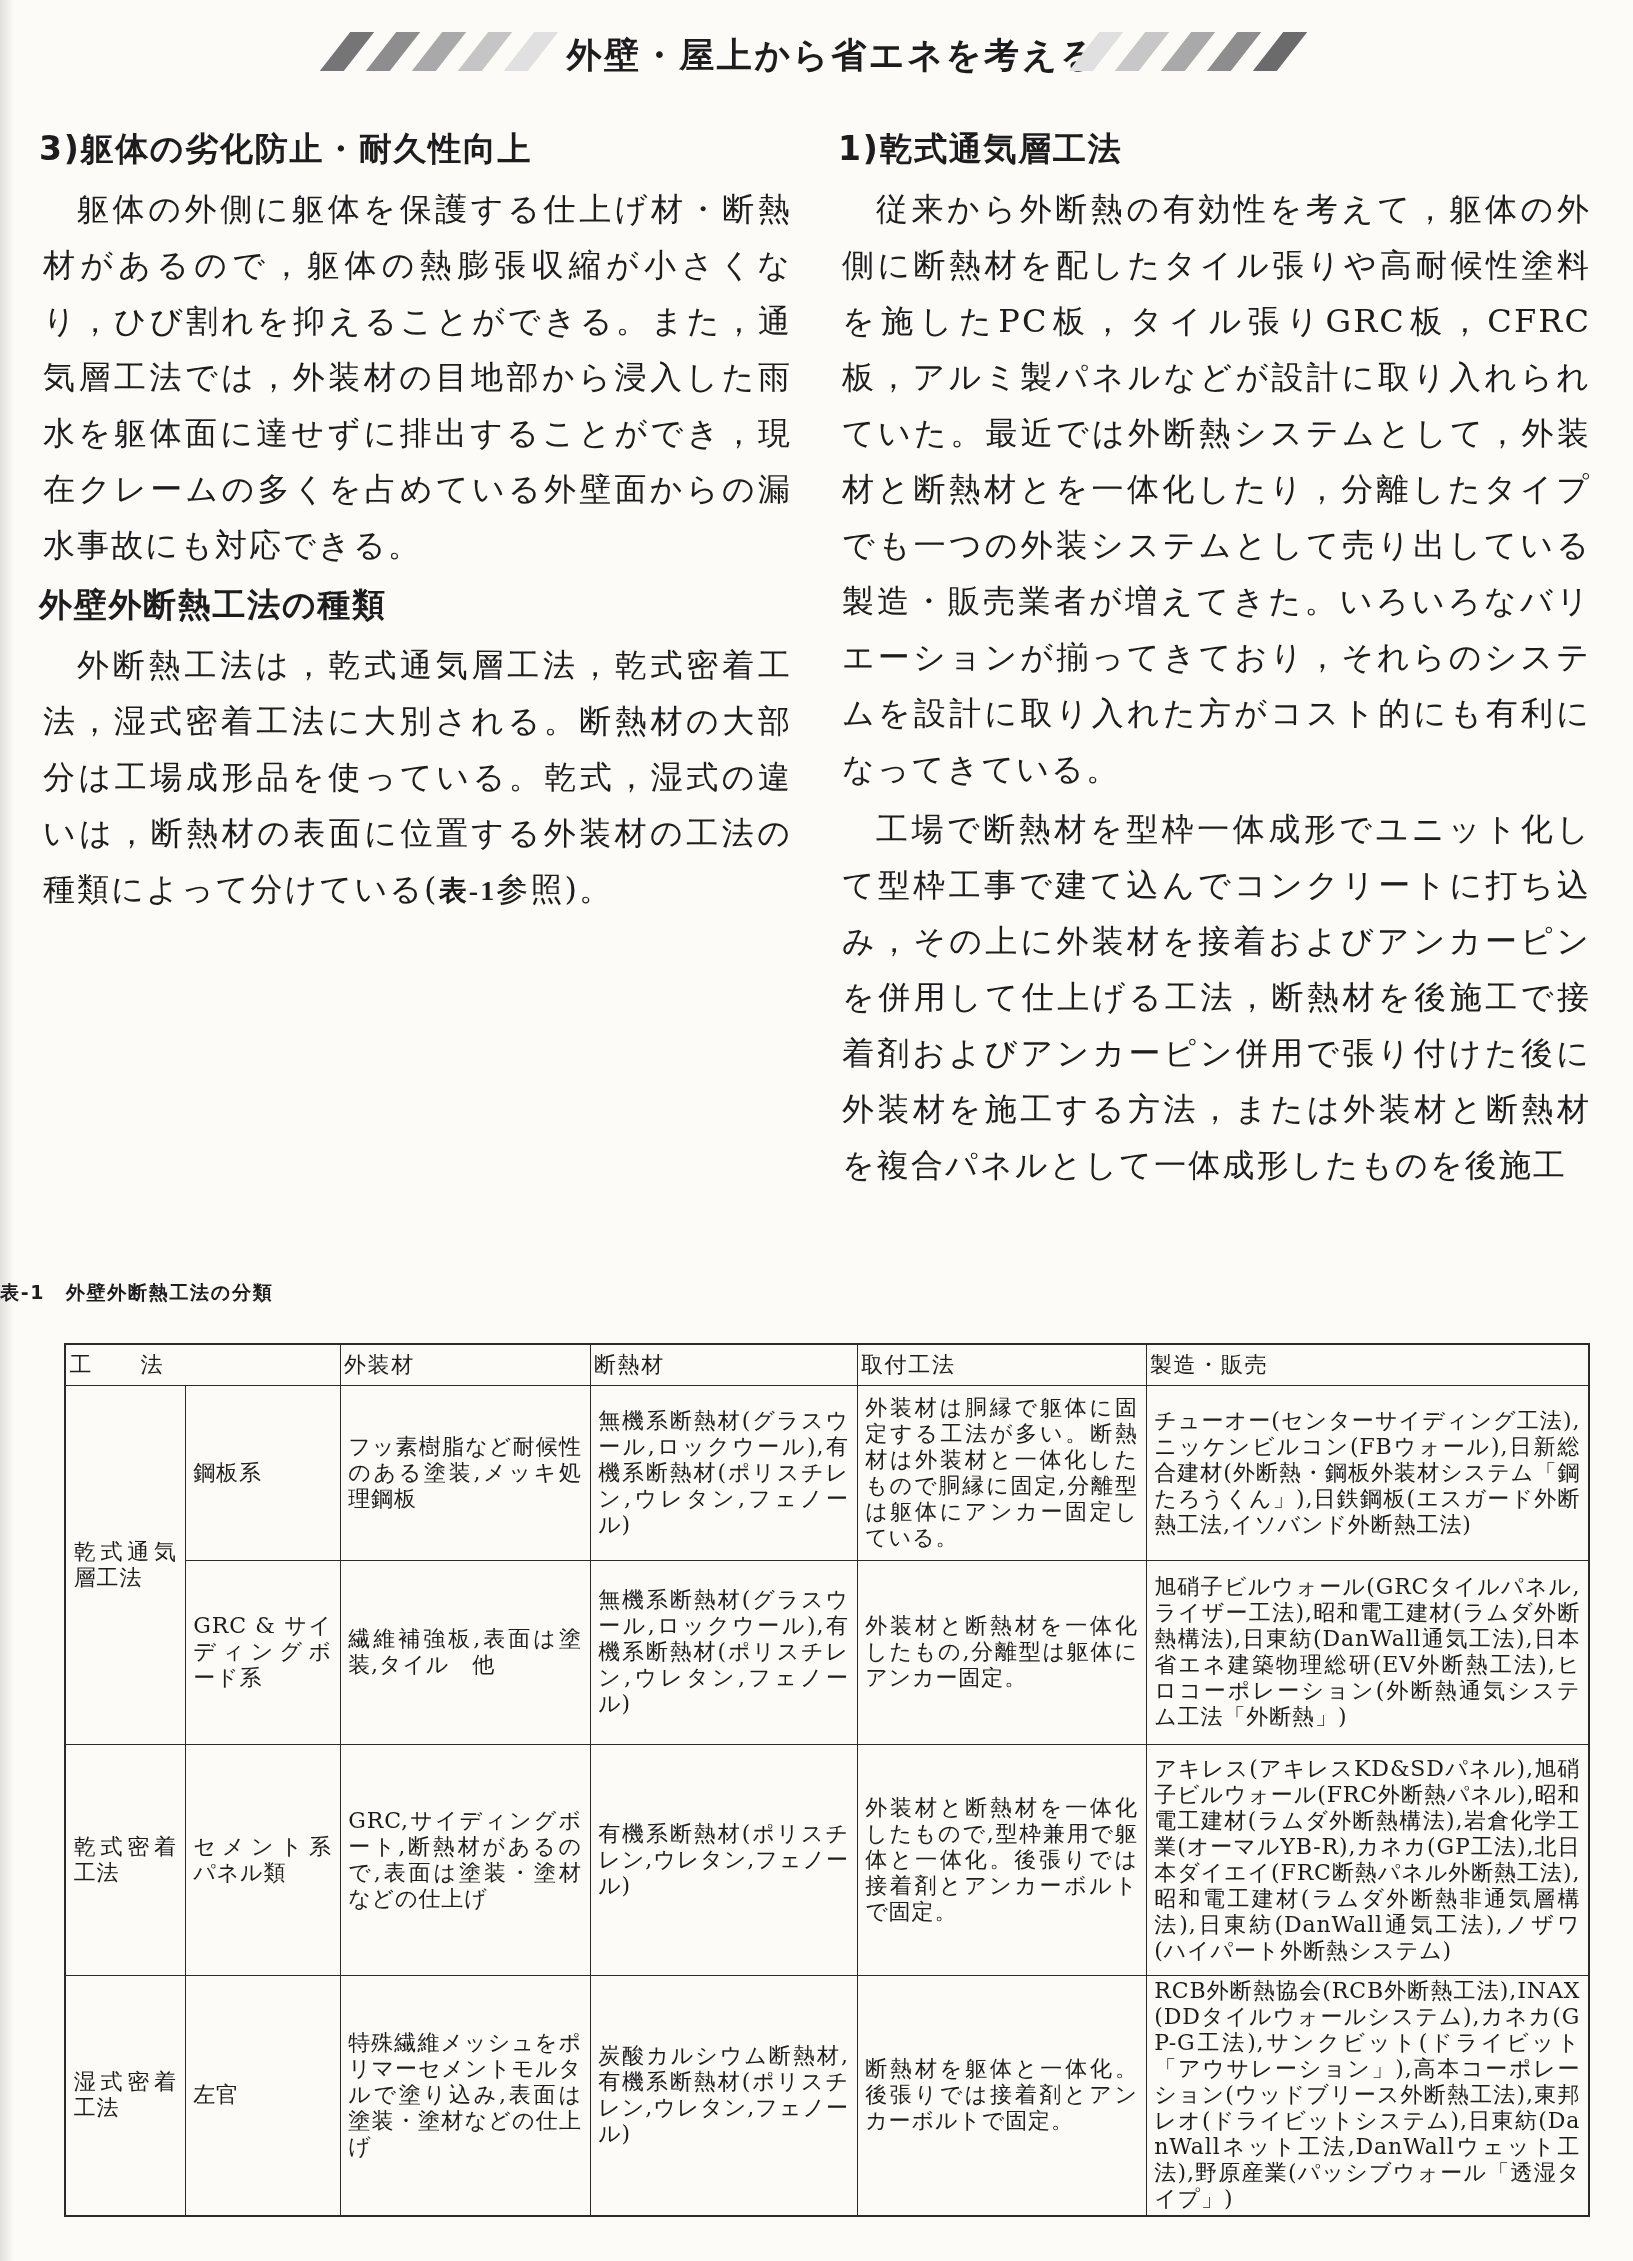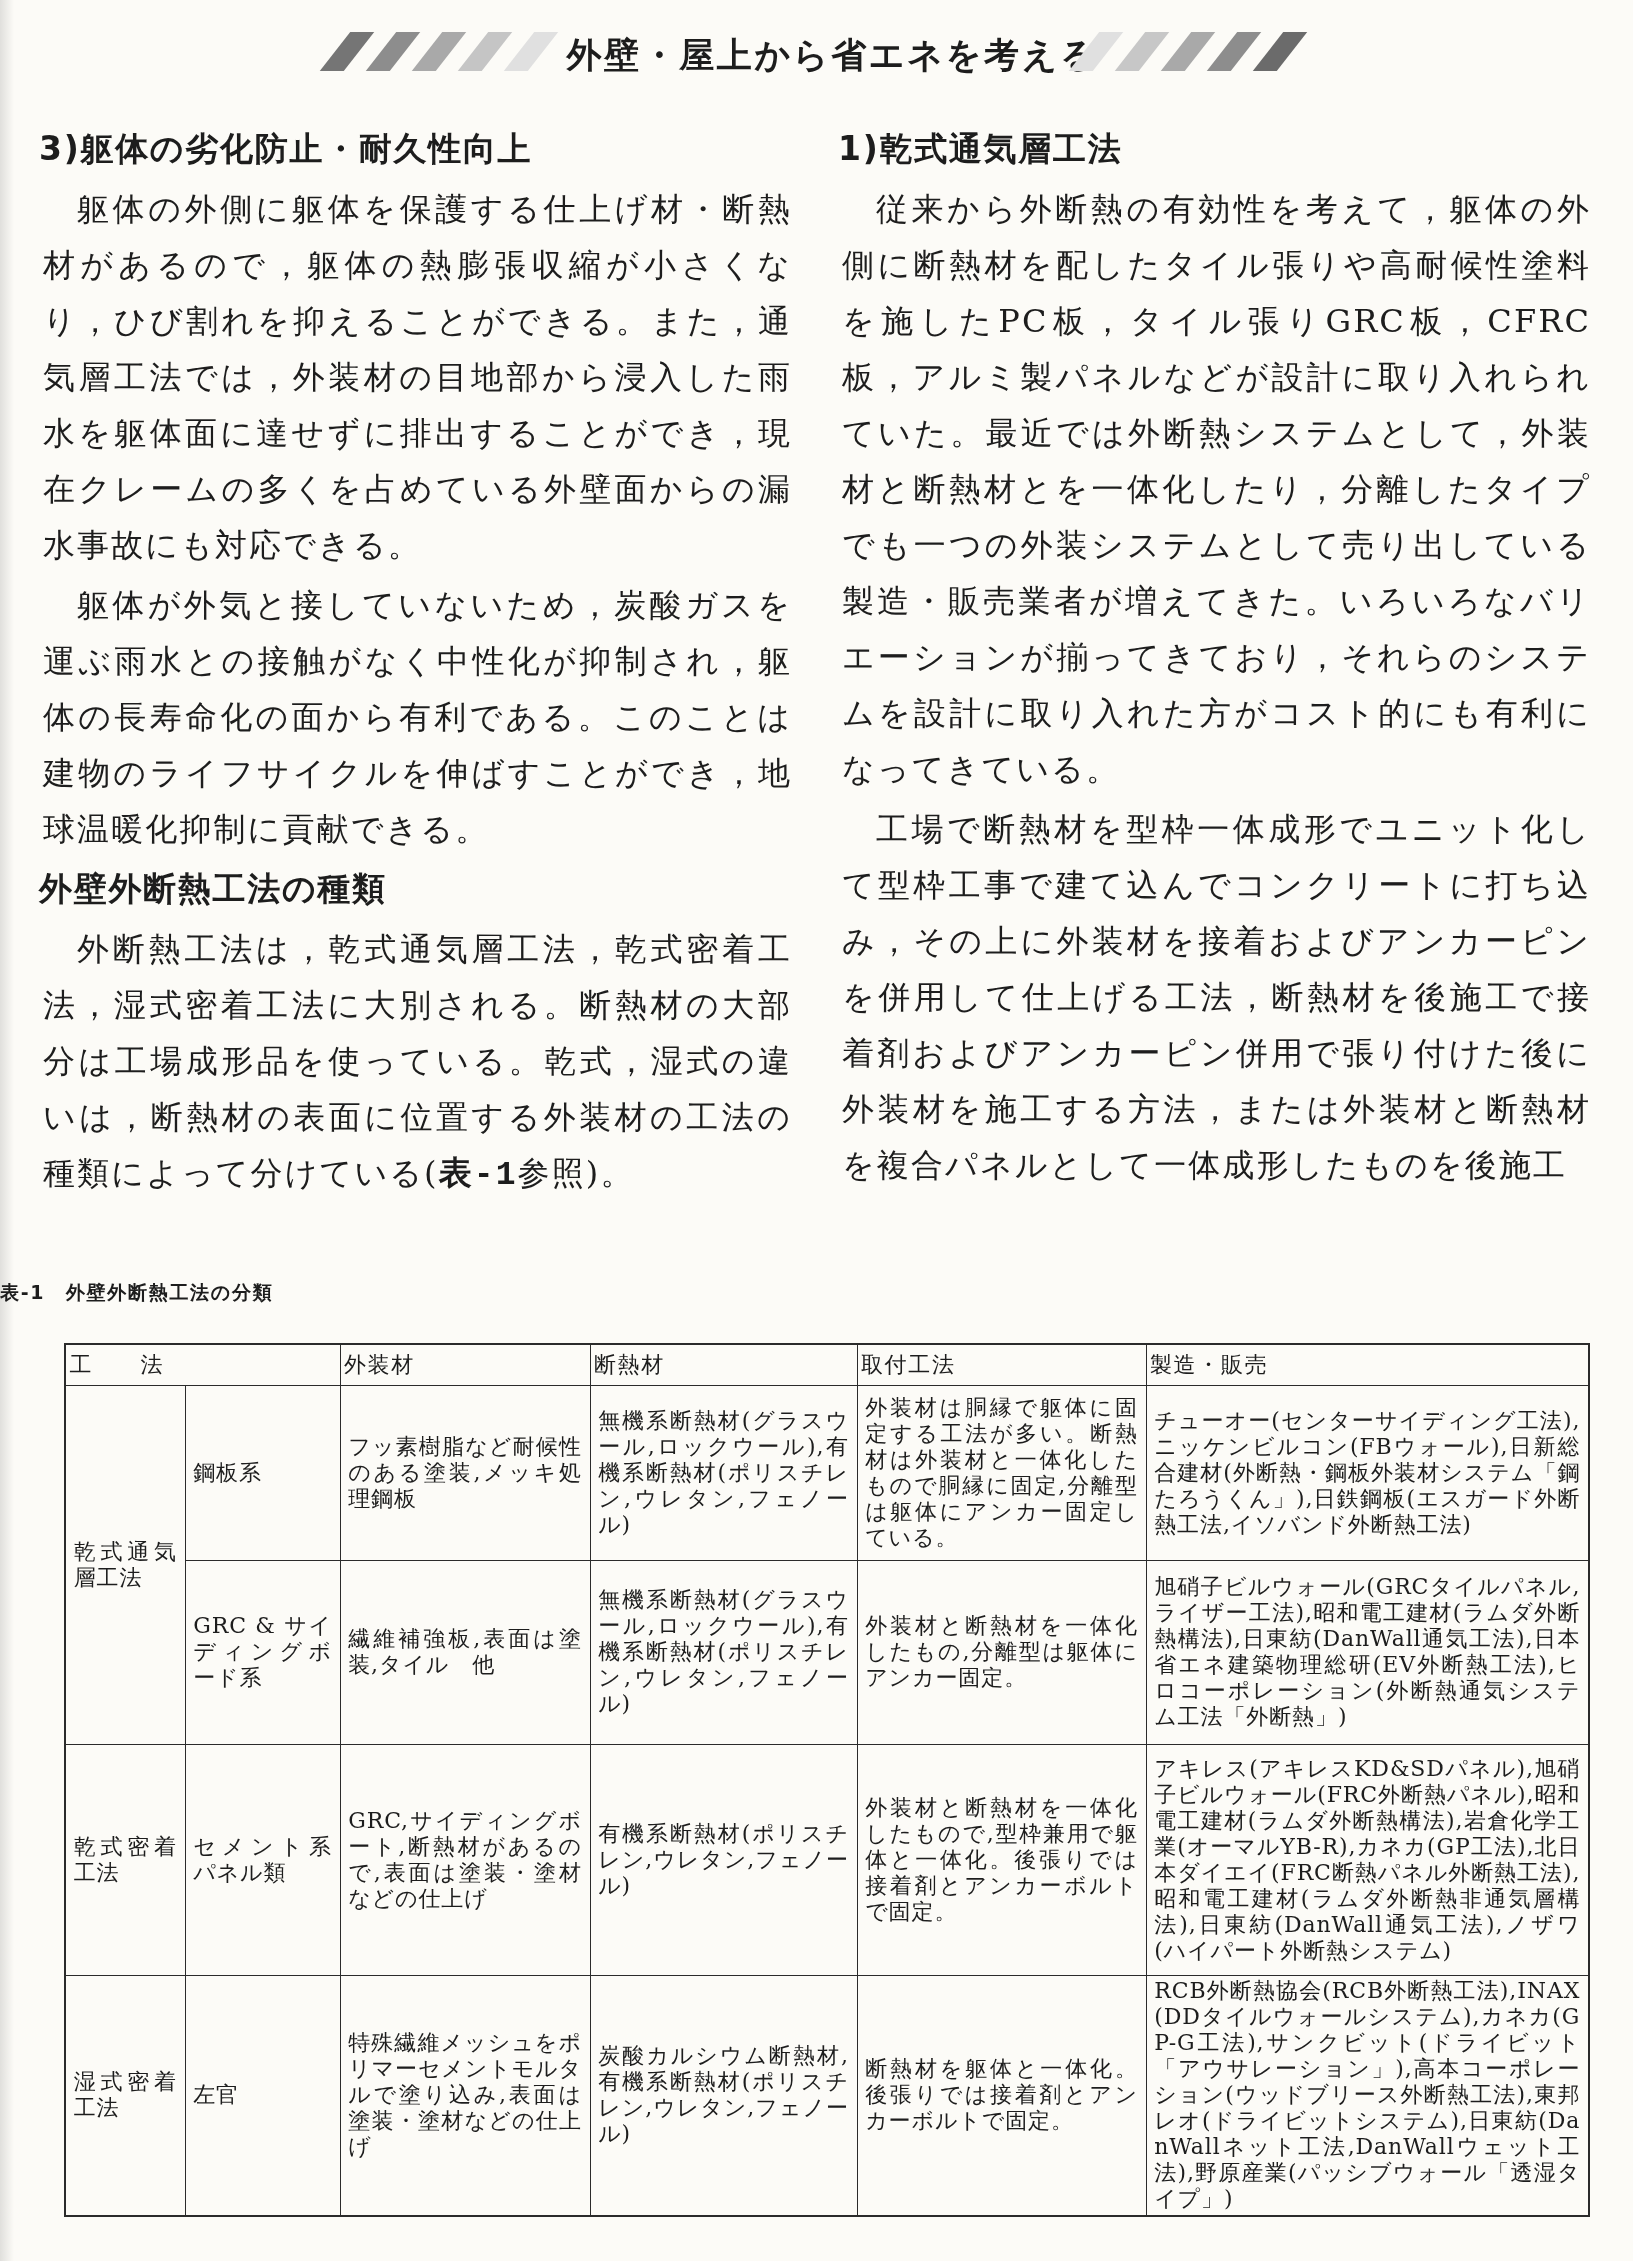--- a/index.html
+++ b/index.html
@@ -34,21 +34,21 @@
     font-size:32px; line-height:56px; letter-spacing:2.1px;
     text-align:justify;
   }
   .col-left  { left:39px; }
   .col-right { left:838px; }
   .sec-heading {
     font-family:"DejaVu Sans", sans-serif; font-weight:bold;
     font-size:33px; letter-spacing:1.7px; line-height:56px;
   }
   .col p { margin:4px; text-indent:34px; }
-  .b { font-weight:bold; font-family:Liberation Mono, monospace; font-size:33px; }
+  .b { font-weight:bold; font-family:Liberation Serif, serif; font-size:28px; }
   
   .table-title {
     position:absolute; top:1275px; left:0; width:100%; text-align:left;
     font-family:"DejaVu Sans", sans-serif; font-weight:bold;
     font-size:19px; line-height:34px; letter-spacing:1.7px;
   }
   table.insul {
     position:absolute; left:64px; top:1343px; width:1522px;
     border-collapse:collapse; table-layout:fixed;
     border:2.6px solid #2b2b2b;
@@ -82,21 +82,20 @@
       <div class="stripe sr2"></div>
       <div class="stripe sr3"></div>
       <div class="stripe sr4"></div>
       <div class="stripe sr5"></div>
     </div>
   </div>
 
   <div class="col col-left">
     <div class="sec-heading">3)躯体の劣化防止・耐久性向上</div>
     <p>躯体の外側に躯体を保護する仕上げ材・断熱材があるので，躯体の熱膨張収縮が小さくなり，ひび割れを抑えることができる。また，通気層工法では，外装材の目地部から浸入した雨水を躯体面に達せずに排出することができ，現在クレームの多くを占めている外壁面からの漏水事故にも対応できる。</p>
-    <p>躯体が外気と接していないため，炭酸ガスを運ぶ雨水との接触がなく中性化が抑制され，躯体の長寿命化の面から有利である。このことは建物のライフサイクルを伸ばすことができ，地球温暖化抑制に貢献できる。</p>
     <div class="sec-heading">外壁外断熱工法の種類</div>
     <p><span>外断熱工法は，乾式通気層工法，乾式密着工法，湿式密着工法に大別される。断熱材の大部分は工場成形品を使っている。乾式，湿式の違いは，断熱材の表面に位置する外装材の工法の種類によって分けている(</span><span class="b">表-1</span><span>参照)。</span></p>
   </div>
 
   <div class="col col-right">
     <div class="sec-heading">1)乾式通気層工法</div>
     <p>従来から外断熱の有効性を考えて，躯体の外側に断熱材を配したタイル張りや高耐候性塗料を施したPC板，タイル張りGRC板，CFRC板，アルミ製パネルなどが設計に取り入れられていた。最近では外断熱システムとして，外装材と断熱材とを一体化したり，分離したタイプでも一つの外装システムとして売り出している製造・販売業者が増えてきた。いろいろなバリエーションが揃ってきており，それらのシステムを設計に取り入れた方がコスト的にも有利になってきている。</p>
     <p>工場で断熱材を型枠一体成形でユニット化して型枠工事で建て込んでコンクリートに打ち込み，その上に外装材を接着およびアンカーピンを併用して仕上げる工法，断熱材を後施工で接着剤およびアンカーピン併用で張り付けた後に外装材を施工する方法，または外装材と断熱材を複合パネルとして一体成形したものを後施工</p>
   </div>
 

